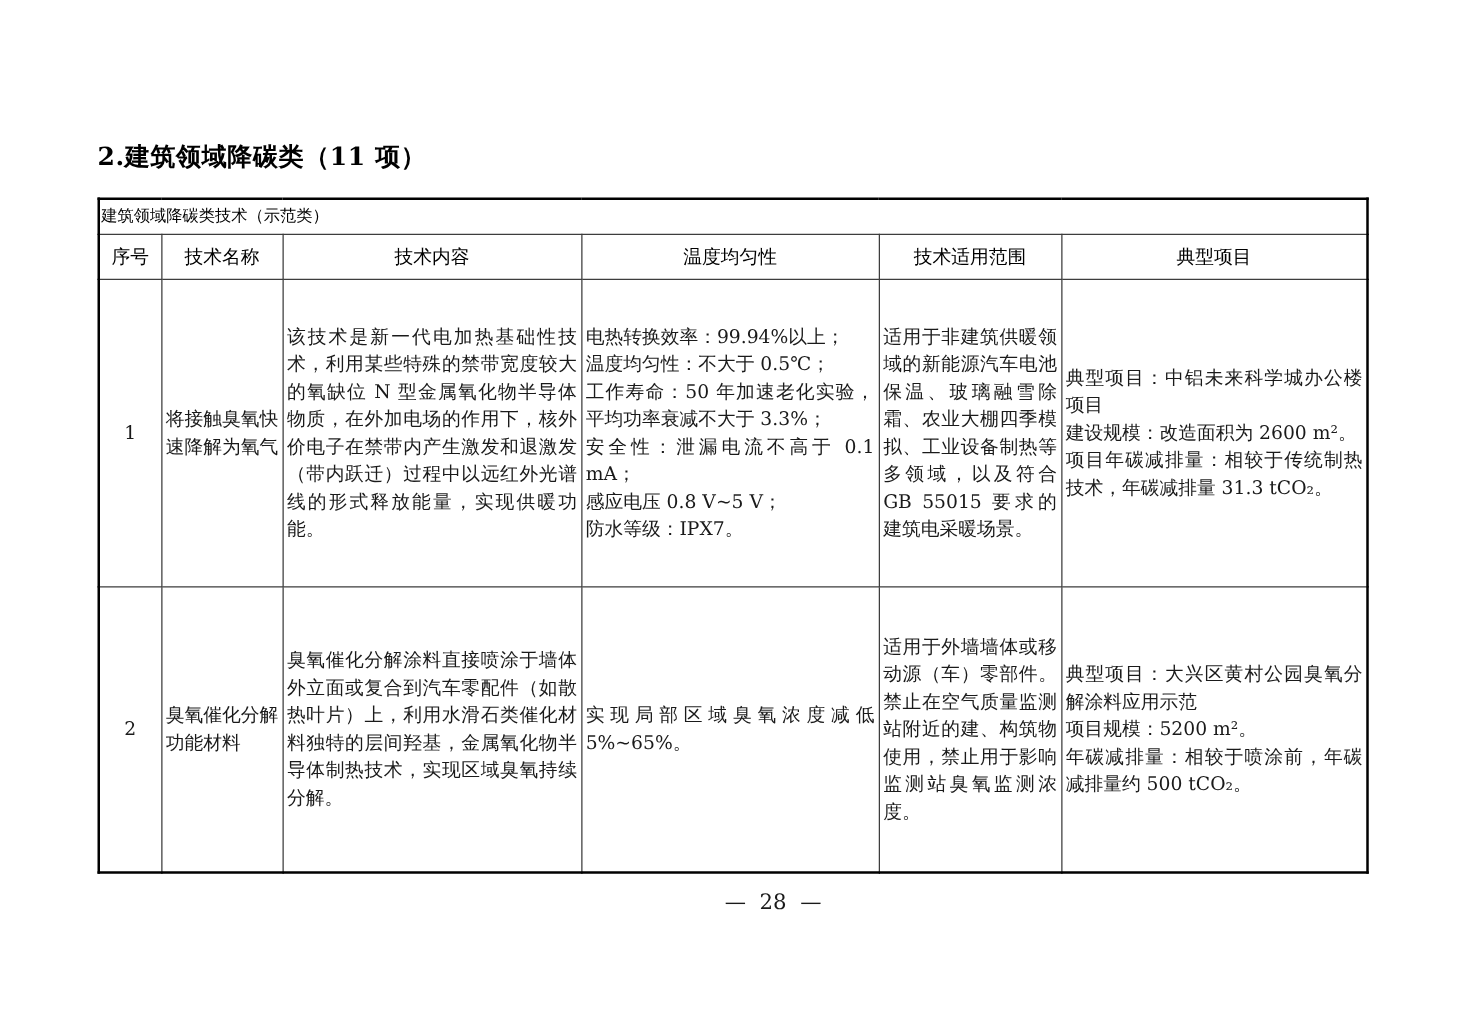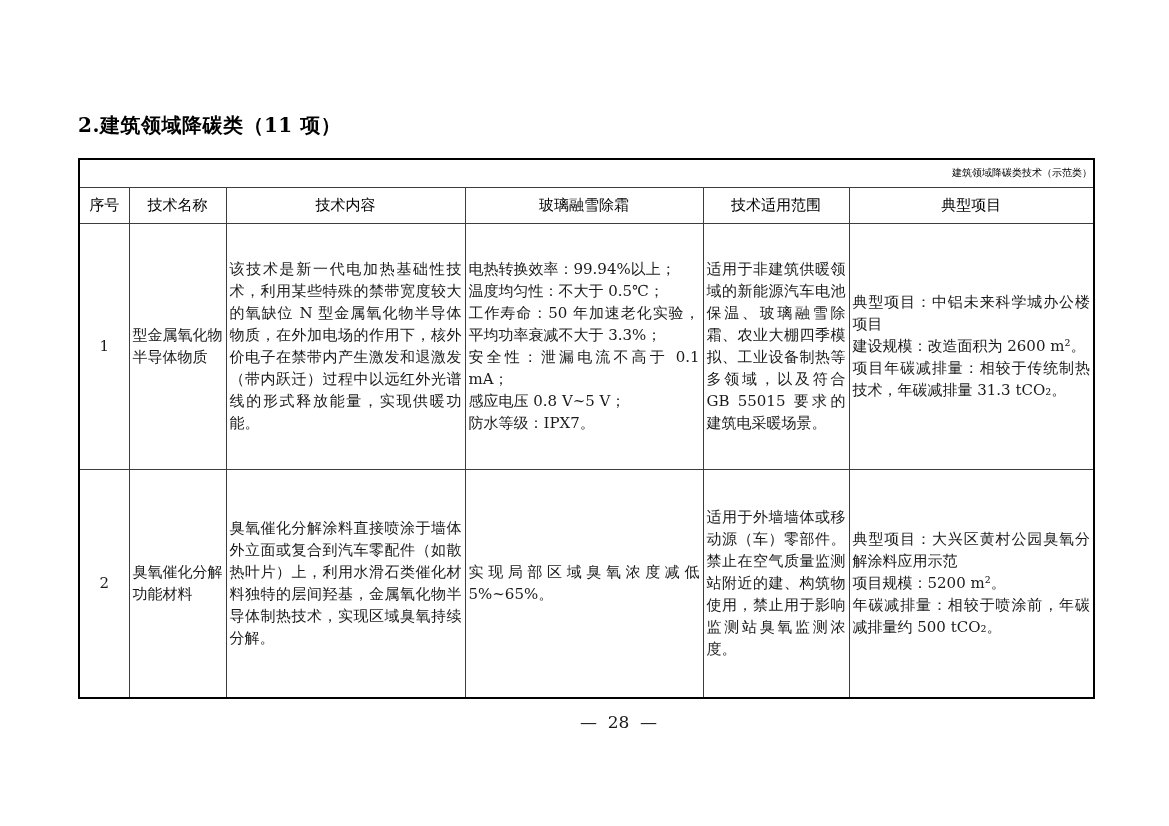--- a/index.html
+++ b/index.html
@@ -14,23 +14,23 @@
   }
   table.tech-table{
     position:absolute;left:78px;top:158px;width:1015px;
     border-collapse:collapse;table-layout:fixed;
     border:2px solid #000;
   }
   .tech-table th,.tech-table td{
     border:1px solid #3d3d3d;overflow:hidden;box-sizing:border-box;
   }
   .title-row th{
-    height:28px;text-align:right;vertical-align:middle;
+    height:28px;text-align:left;vertical-align:middle;
     font-family:"DejaVu Sans","Liberation Sans",sans-serif;
-    font-weight:normal;font-size:10px;margin-top:46px;
+    font-weight:normal;font-size:13px;margin-top:46px;
   }
   .header-row th{
     height:36px;text-align:center;vertical-align:middle;
     font-family:"DejaVu Sans","Liberation Sans",sans-serif;
     font-weight:normal;font-size:15px;
   }
   .tech-table tbody td{
     font-size:15px;line-height:22px;vertical-align:middle;
     padding:2px 3px;color:#1a1a1a;
   }
@@ -62,29 +62,29 @@
       <col style="width:245px">
     </colgroup>
     <thead>
       <tr class="title-row">
         <th colspan="6">建筑领域降碳类技术（示范类）</th>
       </tr>
       <tr class="header-row">
         <th>序号</th>
         <th>技术名称</th>
         <th>技术内容</th>
-        <th>玻璃融雪除霜</th>
+        <th>温度均匀性</th>
         <th>技术适用范围</th>
         <th>典型项目</th>
       </tr>
     </thead>
     <tbody>
       <tr class="row-1">
         <td class="c-index">1</td>
-        <td class="c-name just">型金属氧化物半导体物质</td>
+        <td class="c-name just">将接触臭氧快速降解为氧气</td>
         <td class="just">该技术是新一代电加热基础性技术，利用某些特殊的禁带宽度较大的氧缺位 N 型金属氧化物半导体物质，在外加电场的作用下，核外价电子在禁带内产生激发和退激发（带内跃迁）过程中以远红外光谱线的形式释放能量，实现供暖功能。</td>
         <td class="pre just">电热转换效率：99.94%以上；
 温度均匀性：不大于 0.5℃；
 工作寿命：50 年加速老化实验，平均功率衰减不大于 3.3%；
 安全性：泄漏电流不高于 0.1 mA；
 感应电压 0.8 V~5 V；
 防水等级：IPX7。</td>
         <td class="just">适用于非建筑供暖领域的新能源汽车电池保温、玻璃融雪除霜、农业大棚四季模拟、工业设备制热等多领域，以及符合 GB 55015 要求的建筑电采暖场景。</td>
         <td class="pre just">典型项目：中铝未来科学城办公楼项目
 建设规模：改造面积为 2600 m²。

